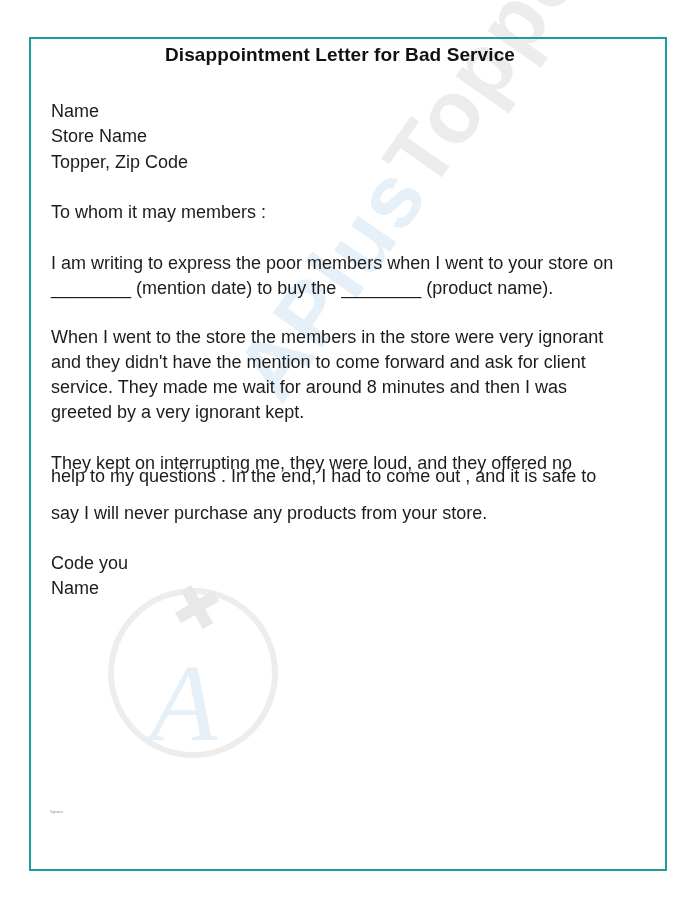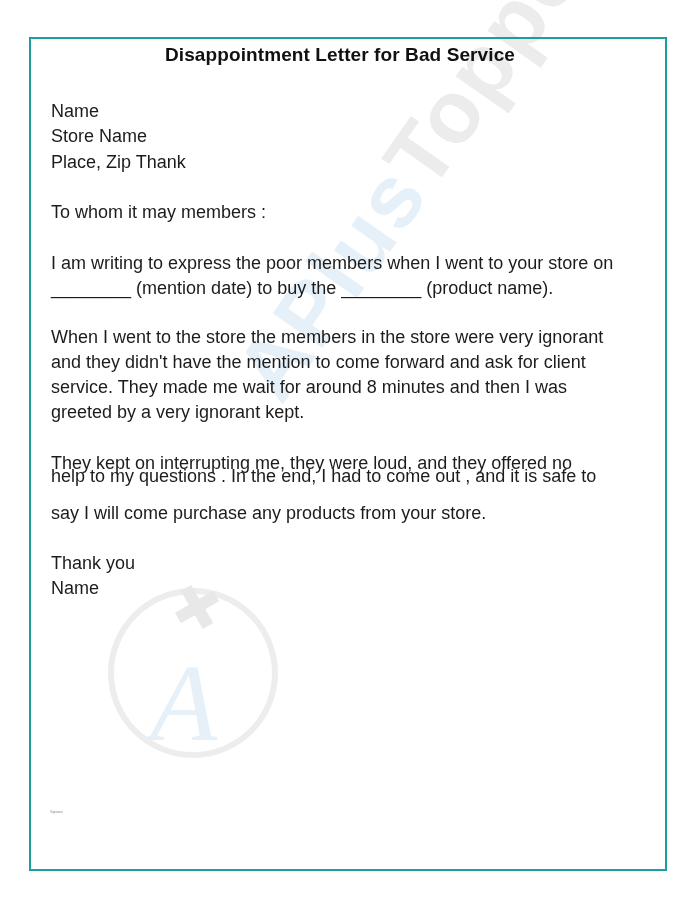--- a/index.html
+++ b/index.html
@@ -34,32 +34,32 @@
   <div class="wm-a">A</div>
   <div class="wm-text"><span>APlus</span><span class="top">Topper</span></div>
 </div>
 
 <div class="frame"></div>
 
 <div class="title">Disappointment Letter for Bad Service</div>
 
 <div class="line" style="top:101px">Name</div>
 <div class="line" style="top:126px">Store Name</div>
-<div class="line" style="top:152px">Place, Zip Thank</div>
+<div class="line" style="top:152px">Topper, Zip Code</div>
 
 <div class="line" style="top:202px">To whom it may members :</div>
 
 <div class="line" style="top:253px">I am writing to express the poor members when I went to your store on</div>
 <div class="line" style="top:278px">________ (mention date) to buy the ________ (product name).</div>
 
 <div class="line" style="top:327px">When I went to the store the members in the store were very ignorant</div>
 <div class="line" style="top:352px">and they didn't have the mention to come forward and ask for client</div>
 <div class="line" style="top:377px">service. They made me wait for around 8 minutes and then I was</div>
 <div class="line" style="top:402px">greeted by a very ignorant kept.</div>
 
 <div class="line" style="top:453px">They kept on interrupting me, they were loud, and they offered no</div>
 <div class="line" style="top:466px">help to my questions . In the end, I had to come out , and it is safe to</div>
-<div class="line" style="top:503px">say I will come purchase any products from your store.</div>
+<div class="line" style="top:503px">say I will never purchase any products from your store.</div>
 
-<div class="line" style="top:553px">Thank you</div>
+<div class="line" style="top:553px">Code you</div>
 <div class="line" style="top:578px">Name</div>
 
 <div class="tiny">Signature</div>
 
 </body></html>

